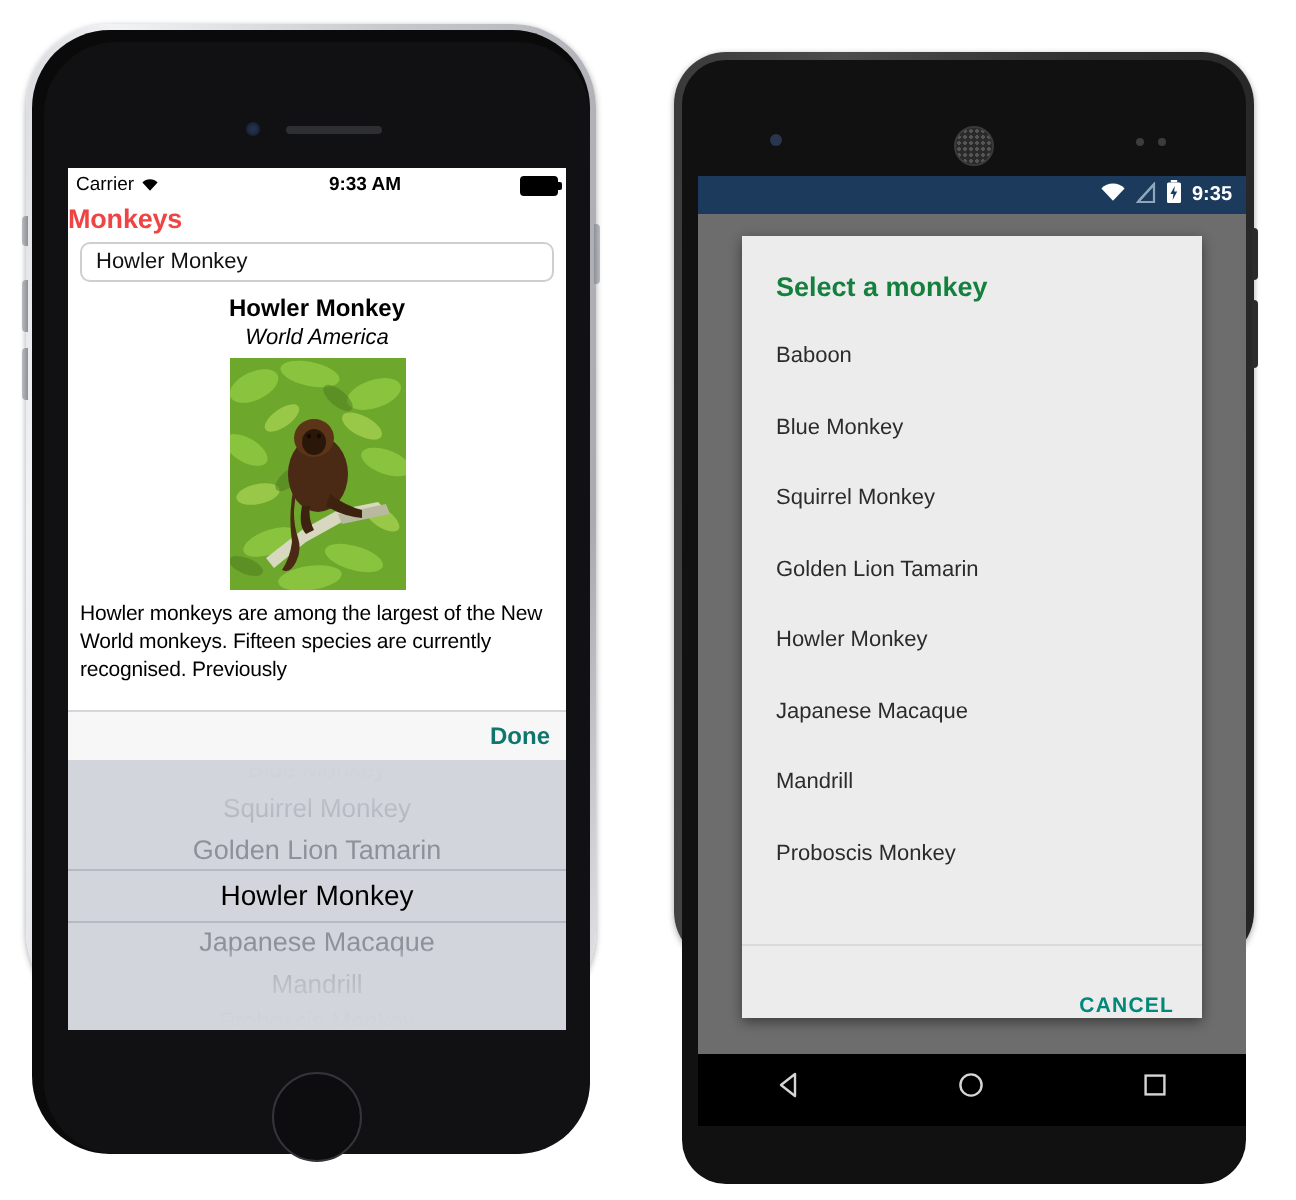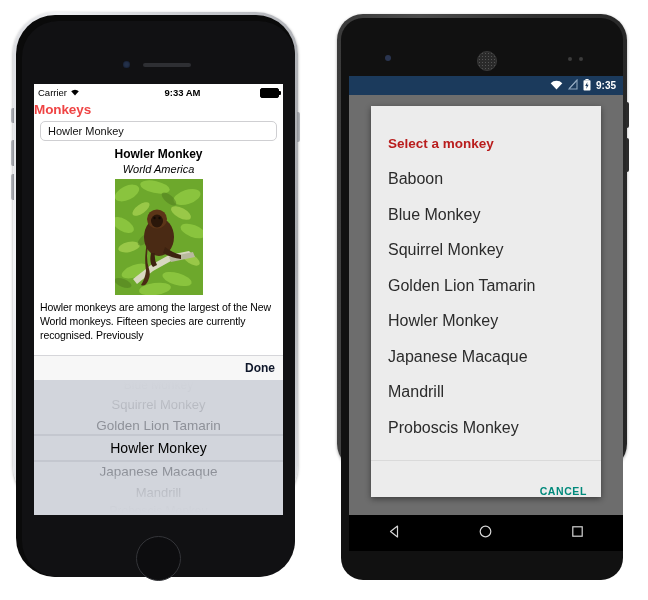--- a/index.html
+++ b/index.html
@@ -175,21 +175,21 @@
     height: 25px;
     background: #f7f7f7;
     border-top: 1px solid #d6d6da;
     display: flex;
     align-items: center;
     justify-content: flex-end;
     padding-right: 8px;
     box-sizing: border-box;
   }
   .ios-done {
-    color: #0f172a;
+    color: #0f766e;
     font-size: 12px;
     font-weight: bold;
     background: none;
     border: none;
     font-family: "Liberation Sans", sans-serif;
     cursor: pointer;
     padding: 0;
   }
   .ios-picker {
     position: absolute;
@@ -233,21 +233,21 @@
     position: absolute; left:0; right:0; height: 40px;
     pointer-events:none;
   }
   .picker-fade-top { top:0; background: linear-gradient(#d2d5dc 5%, rgba(210,213,220,0.25) 100%); }
   .picker-fade-bot { bottom:0; background: linear-gradient(rgba(210,213,220,0.25) 0%, #d2d5dc 95%); }
 
   
   .android {
     position: absolute;
     left: 337px;
-    top: 14px;
+    top: 26px;
     width: 290px;
     height: 456px;
     border-radius: 26px;
     background: linear-gradient(95deg,#3a3a3a 0%, #4c4c4c 25%, #313131 60%, #242424 100%);
     box-shadow: 0 1px 3px rgba(0,0,0,0.35);
   }
   .android-inner {
     position: absolute;
     left: 4px; top: 4px;
     width: 282px; height: 562px;
@@ -313,28 +313,28 @@
     top: 30px;
     width: 230px;
     bottom: 54px;
     background: #ececec;
     box-shadow: 0 2px 6px rgba(0,0,0,0.45);
     overflow: hidden;
   }
   .and-dialog-title {
     font-size: 13.5px;
     font-weight: bold;
-    color: #b91c1c;
-    padding: 30px 17px 10px;
+    color: #15803d;
+    padding: 18px 17px 10px;
   }
   .and-list {
     padding: 0 17px;
   }
   .and-list-item {
-    font-size: 16px;
+    font-size: 11px;
     color: #2b2b2b;
     height: 35.5px;
     line-height: 35.5px;
     white-space: nowrap;
     overflow: hidden;
     cursor: pointer;
   }
   .and-dialog-footer {
     position: absolute;
     left: 0; right: 0; bottom: 0;

